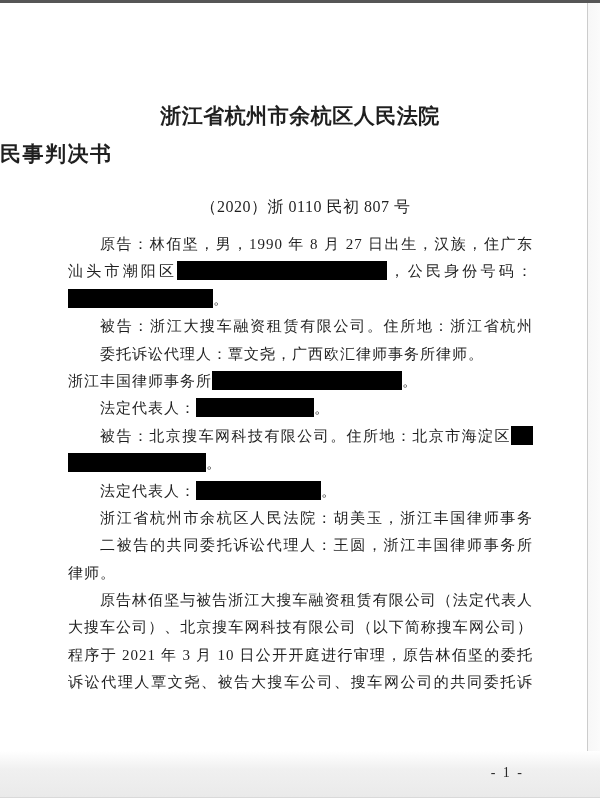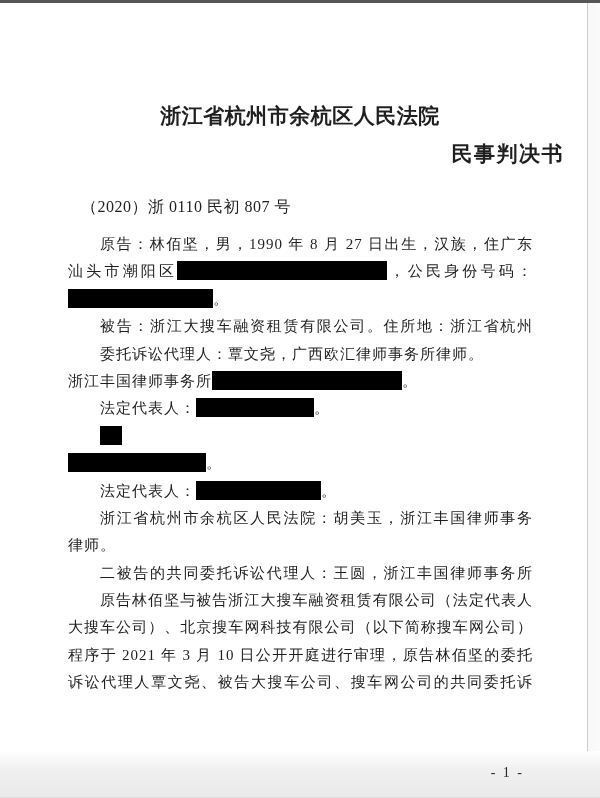--- a/index.html
+++ b/index.html
@@ -26,27 +26,27 @@
     position:absolute;left:0;bottom:0;width:100%;height:46px;
     background:linear-gradient(to bottom,#ffffff 0%,#f0f0f0 40%,#eaeaea 100%);
     z-index:1;
   }
   .court{
     position:absolute;top:101px;left:0;width:600px;margin:0;
     text-align:center;font-size:21px;font-weight:bold;
     letter-spacing:0.5px;line-height:30px;z-index:2;
   }
   .doctype{
-    position:absolute;top:139px;left:16px;width:548px;margin:0;
-    text-align:right;font-size:21px;font-weight:bold;
+    position:absolute;top:139px;left:0;width:548px;margin:0;
+    text-align:left;font-size:21px;font-weight:bold;
     letter-spacing:1.5px;line-height:30px;z-index:2;
   }
   .caseno{
-    position:absolute;top:197px;left:81px;width:475px;
-    text-align:left;font-size:16px;letter-spacing:0.5px;z-index:2;
+    position:absolute;top:197px;left:68px;width:475px;
+    text-align:center;font-size:16px;letter-spacing:0.5px;z-index:2;
   }
   .doc-body{
     position:absolute;top:231px;left:68px;width:465px;z-index:2;
   }
   .line{
     height:27.4px;line-height:27.4px;
     font-size:15px;letter-spacing:1px;
     overflow:hidden;white-space:nowrap;
   }
   .line.j{
@@ -77,26 +77,26 @@
   <div class="caseno">（2020）浙 0110 民初 807 号</div>
 
   <div class="doc-body" id="doc-body">
       <div class="line indent j"><span>原告：林佰坚，男，1990 年 8 月 27 日出生，汉族，住广东省</span></div>
       <div class="line j"><span>汕头市潮阳区</span><span class="redact" style="width: 210px; background: rgb(0, 0, 0);"></span><span>，公民身份号码：</span></div>
       <div class="line"><span class="redact" style="width: 145px; background: rgb(0, 0, 0);"></span><span>。</span></div>
       <div class="line indent j"><span>被告：浙江大搜车融资租赁有限公司。住所地：浙江省杭州</span></div>
       <div class="line indent"><span>委托诉讼代理人：覃文尧，广西欧汇律师事务所律师。</span></div>
       <div class="line"><span>浙江丰国律师事务所</span><span class="redact" style="width: 190px; background: rgb(0, 0, 0);"></span><span>。</span></div>
       <div class="line indent"><span>法定代表人：</span><span class="redact" style="width: 118px; background: rgb(0, 0, 0);"></span><span>。</span></div>
-      <div class="line indent j"><span class="redact" style="width: 22px; background: rgb(0, 0, 0);"></span></div>
+      <div class="line indent j"><span>被告：北京搜车网科技有限公司。住所地：北京市海淀区</span><span class="redact" style="width: 22px; background: rgb(0, 0, 0);"></span></div>
       <div class="line"><span class="redact" style="width: 138px; background: rgb(0, 0, 0);"></span><span>。</span></div>
       <div class="line indent"><span>法定代表人：</span><span class="redact" style="width: 125px; background: rgb(0, 0, 0);"></span><span>。</span></div>
       <div class="line indent j"><span>浙江省杭州市余杭区人民法院：胡美玉，浙江丰国律师事务</span></div>
+      <div class="line indent j"><span>二被告的共同委托诉讼代理人：王圆，浙江丰国律师事务所</span></div>
       <div class="line"><span>律师。</span></div>
-      <div class="line indent j"><span>二被告的共同委托诉讼代理人：王圆，浙江丰国律师事务所</span></div>
       <div class="line indent j"><span>原告林佰坚与被告浙江大搜车融资租赁有限公司（法定代表人</span></div>
       <div class="line j"><span>大搜车公司）、北京搜车网科技有限公司（以下简称搜车网公司）</span></div>
       <div class="line j"><span>程序于 2021 年 3 月 10 日公开开庭进行审理，原告林佰坚的委托</span></div>
       <div class="line j"><span>诉讼代理人覃文尧、被告大搜车公司、搜车网公司的共同委托诉</span></div>
     </div>
 
   <div class="pageno">- 1 -</div>
 </div>
 
 </body></html>

